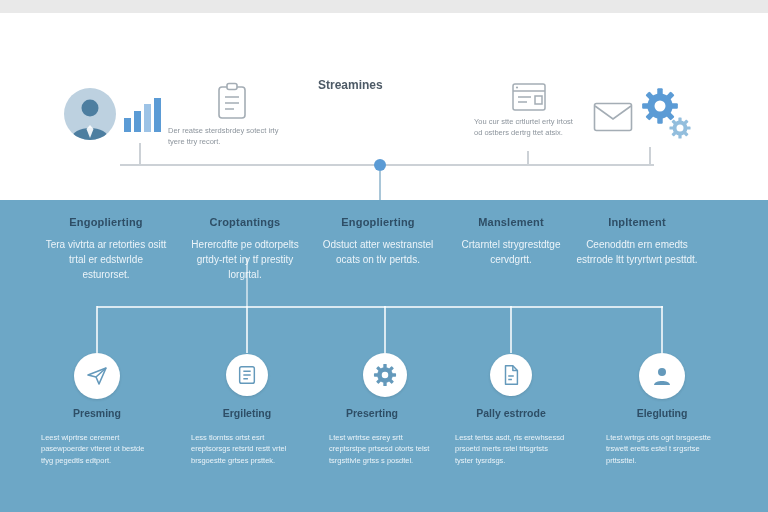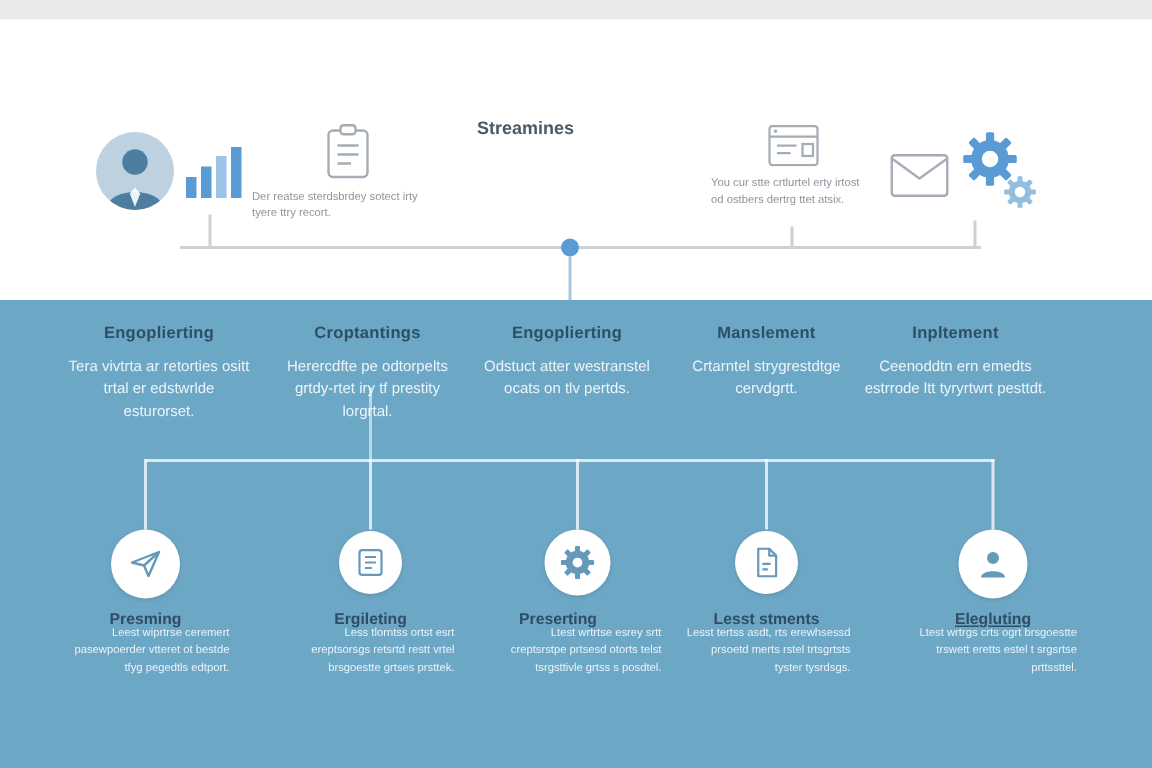--- a/index.html
+++ b/index.html
@@ -37,21 +37,21 @@
 
   .branch-h { position:absolute; left:97px; top:306px; width:566px; height:2px; background:rgba(255,255,255,.75); }
   .vdrop { position:absolute; top:306px; width:2px; height:47px; background:rgba(255,255,255,.75); }
   .vup   { position:absolute; left:246px; top:258px; width:2px; height:48px; background:rgba(255,255,255,.55); }
 
   .circ { position:absolute; background:#ffffff; border-radius:50%; display:flex;
           align-items:center; justify-content:center; box-shadow:0 1px 3px rgba(0,0,0,.12); }
 
   .step-label { position:absolute; top:407px; width:100px; text-align:center;
                 font-size:10.5px; font-weight:bold; color:#2e4e66; }
-  .step-body  { position:absolute; top:416px; width:112px; text-align:right;
+  .step-body  { position:absolute; top:432px; width:112px; text-align:left;
                 font-size:7.5px; line-height:1.5; color:#eaf3f8; }
 </style>
 </head>
 <body>
 
 <svg width="0" height="0" style="position:absolute" aria-hidden="true">
   <defs>
     <g id="gear8">
       <rect x="-2.6" y="-17" width="5.2" height="8" rx="1"></rect>
       <rect x="-2.6" y="-17" width="5.2" height="8" rx="1" transform="rotate(45)"></rect>
@@ -200,22 +200,22 @@
   <div class="circ" style="left:639px; top:353px; width:46px; height:46px;">
     <svg viewBox="0 0 24 24" width="24" height="24" fill="#6499bb">
       <circle cx="12" cy="8" r="4"></circle>
       <path d="M4 21 c0-5.5 16-5.5 16 0 z"></path>
     </svg>
   </div>
 
   <div class="step-label" style="left:47px;">Presming</div>
   <div class="step-label" style="left:197px;">Ergileting</div>
   <div class="step-label" style="left:322px;">Preserting</div>
-  <div class="step-label" style="left:461px;">Lesst stments</div>
-  <div class="step-label" style="left:612px;text-decoration:underline;">Elegluting</div>
+  <div class="step-label" style="left:461px;">Pally estrrode</div>
+  <div class="step-label" style="left:612px;">Elegluting</div>
 
   <div class="step-body" style="left:41px;">Leest wiprtrse ceremert pasewpoerder vtteret ot bestde tfyg pegedtls edtport.</div>
   <div class="step-body" style="left:191px;">Less tlorntss ortst esrt ereptsorsgs retsrtd restt vrtel brsgoestte grtses prsttek.</div>
   <div class="step-body" style="left:329px;">Ltest wrtrtse esrey srtt creptsrstpe prtsesd otorts telst tsrgsttivle grtss s posdtel.</div>
   <div class="step-body" style="left:455px;">Lesst tertss asdt, rts erewhsessd prsoetd merts rstel trtsgrtsts tyster tysrdsgs.</div>
   <div class="step-body" style="left:606px;">Ltest wrtrgs crts ogrt brsgoestte trswett eretts estel t srgsrtse prttssttel.</div>
 
 </div>
 
 </body></html>

